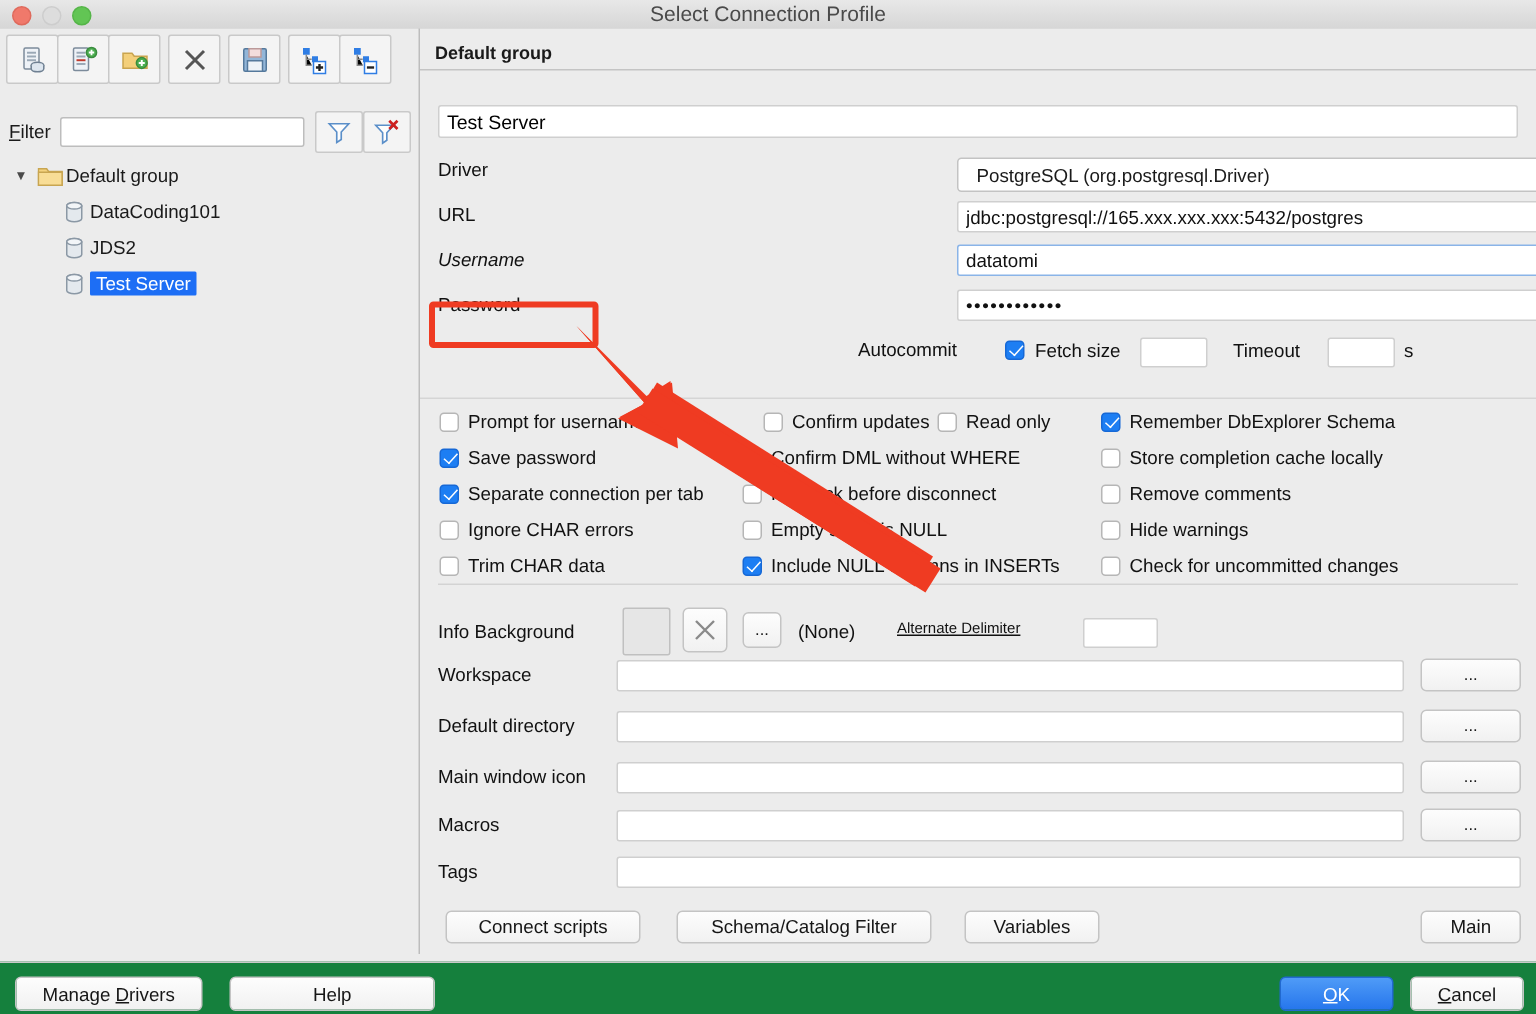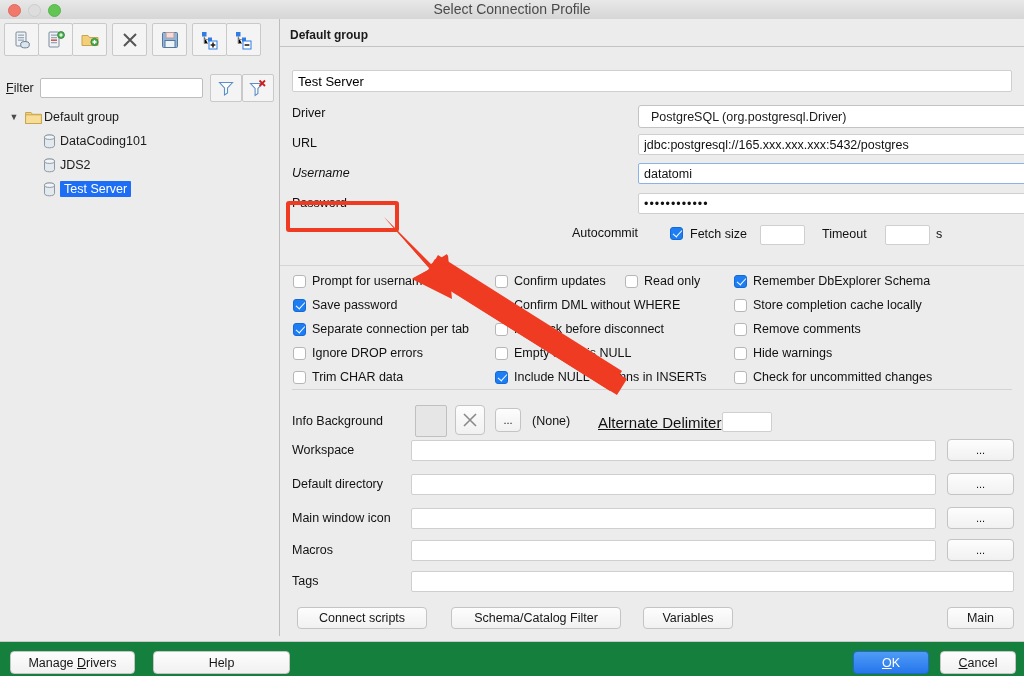--- a/index.html
+++ b/index.html
@@ -99,21 +99,21 @@
   }
   .cb.on{background:#1d7ef3;border-color:#1668d6;position:relative;}
   .cb.on:after{
     content:"";position:absolute;left:3.5px;top:0.5px;width:4px;height:8px;
     border:solid #fff;border-width:0 1.8px 1.8px 0;transform:rotate(42deg);
   }
   .cblab{font-size:12.5px;color:#111;white-space:nowrap;}
 
   .sep{position:absolute;left:12px;width:720px;height:1px;background:#d3d3d3;}
 
-  .linkish{text-decoration:underline;font-size:15px;color:#111;}
+  .linkish{text-decoration:underline;font-size:10px;color:#111;}
   .u{text-decoration:underline;}
 
   
   .hlbox{
     position:absolute;left:286px;top:201px;width:113px;height:31px;
     border:4px solid #ef3b22;border-radius:3px;box-sizing:border-box;pointer-events:none;
   }
   .arrow{position:absolute;left:280px;top:195px;width:400px;height:215px;pointer-events:none;}
 </style>
 </head>
@@ -313,28 +313,28 @@
       <div class="cbcell" style="left:13px;top:29px;">
         <span class="cb on"></span>
         <span class="cblab">Save password</span>
         </div>
       <div class="cbcell" style="left:13px;top:53px;">
         <span class="cb on"></span>
         <span class="cblab">Separate connection per tab</span>
         </div>
       <div class="cbcell" style="left:13px;top:77px;">
         <span class="cb"></span>
-        <span class="cblab">Ignore DROP errors</span>
+        <span class="cblab">Ignore CHAR errors</span>
         </div>
       <div class="cbcell" style="left:13px;top:101px;">
         <span class="cb"></span>
         <span class="cblab">Trim CHAR data</span>
         </div>
 
-      <div class="cbcell" style="left:215px;top:5px;">
+      <div class="cbcell" style="left:229px;top:5px;">
         <span class="cb"></span>
         <span class="cblab">Confirm updates</span>
         </div>
       <div class="cbcell" style="left:345px;top:5px;">
         <span class="cb"></span>
         <span class="cblab">Read only</span>
         </div>
       <div class="cbcell" style="left:215px;top:29px;">
         <span class="cb"></span>
         <span class="cblab">Confirm DML without WHERE</span>

